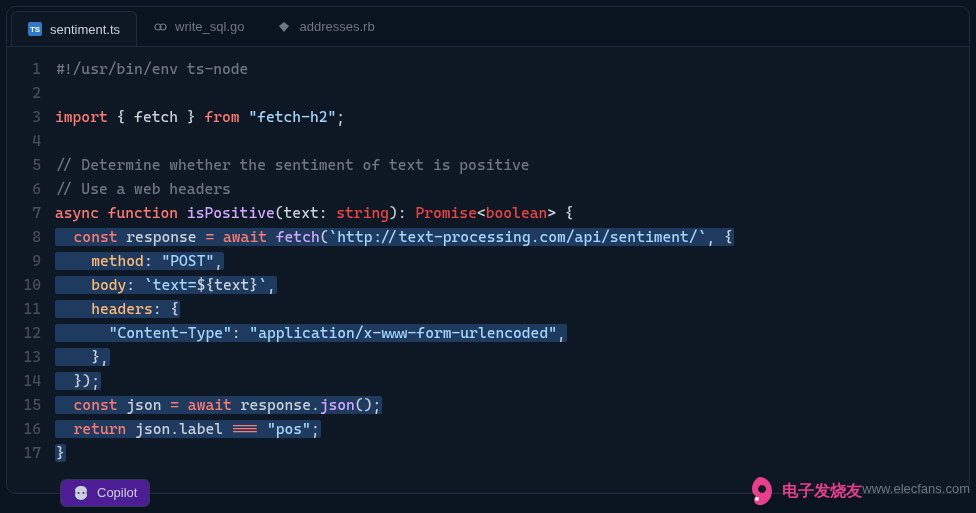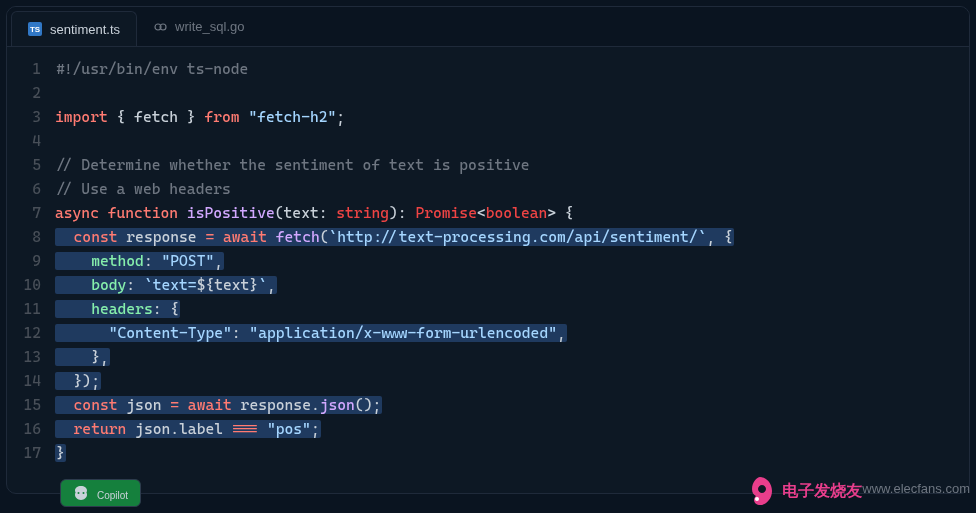--- a/index.html
+++ b/index.html
@@ -83,36 +83,36 @@
     flex: 1;
   }
   .hl { background: #1f3a5f; border-radius: 2px; padding: 0 1px;}
   .c-comment { color: #6e7681; }
   .c-keyword { color: #ff7b72; }
   .c-string { color: #a5d6ff; }
   .c-func { color: #d2a8ff; }
   .c-type { color: #ef4444; }
   .c-punct { color: #c9d1d9; }
   .c-var { color: #c9d1d9; }
-  .c-prop { color: #86efac; }
+  .c-prop { color: #fdba74; }
   .c-op { color: #ff7b72; }
   .c-default { color: #c9d1d9; }
 
   .copilot-badge {
     position: absolute;
     left: 60px;
     bottom: 6px;
-    background: #15803d;
+    background: #4c1d95;
     border: 1px solid #2d3b4d;
     border-radius: 6px;
     padding: 5px 12px;
     display: flex;
-    align-items: flex-end;
+    align-items: flex-start;
     gap: 8px;
-    font-size: 10px;
+    font-size: 13px;
     color: #c9d1d9;
     font-family: -apple-system, BlinkMacSystemFont, 'Segoe UI', sans-serif;
   }
   .copilot-icon {
     width: 16px; height: 16px;
     color: #c9d1d9;
   }
   .watermark {
     position: absolute;
     right: 6px;
@@ -144,20 +144,28 @@
         <span>sentiment.ts</span>
       </div>
       <div class="tab">
         <span class="tab-icon">
           <svg width="14" height="14" viewBox="0 0 14 14">
             <circle cx="5" cy="7" r="3" fill="none" stroke="#6e7681" stroke-width="1.2"></circle>
             <circle cx="10" cy="7" r="3" fill="none" stroke="#6e7681" stroke-width="1.2"></circle>
           </svg>
         </span>
         <span>write_sql.go</span>
+      </div>
+      <div class="tab">
+        <span class="tab-icon">
+          <svg width="14" height="14" viewBox="0 0 14 14">
+            <path d="M7 2l5 4-5 6-5-6z" fill="#6e7681"></path>
+          </svg>
+        </span>
+        <span>addresses.rb</span>
       </div>
     </div>
   <div class="code-area" id="code">
       <div class="line"><span class="gutter">1</span><span class="code"><span class="c-comment">#!/usr/bin/env ts-node</span></span></div>
       <div class="line"><span class="gutter">2</span><span class="code"></span></div>
       <div class="line"><span class="gutter">3</span><span class="code"><span class="c-keyword">import</span><span class="c-punct"> { </span><span class="c-var">fetch</span><span class="c-punct"> } </span><span class="c-keyword">from</span><span class="c-default"> </span><span class="c-string">"fetch-h2"</span><span class="c-punct">;</span></span></div>
       <div class="line"><span class="gutter">4</span><span class="code"></span></div>
       <div class="line"><span class="gutter">5</span><span class="code"><span class="c-comment">// Determine whether the sentiment of text is positive</span></span></div>
       <div class="line"><span class="gutter">6</span><span class="code"><span class="c-comment">// Use a web headers</span></span></div>
       <div class="line"><span class="gutter">7</span><span class="code"><span class="c-keyword">async</span><span class="c-default"> </span><span class="c-keyword">function</span><span class="c-default"> </span><span class="c-func">isPositive</span><span class="c-punct">(</span><span class="c-var">text</span><span class="c-punct">: </span><span class="c-type">string</span><span class="c-punct">)</span><span class="c-punct">: </span><span class="c-type">Promise</span><span class="c-punct">&lt;</span><span class="c-type">boolean</span><span class="c-punct">&gt; {</span></span></div>

